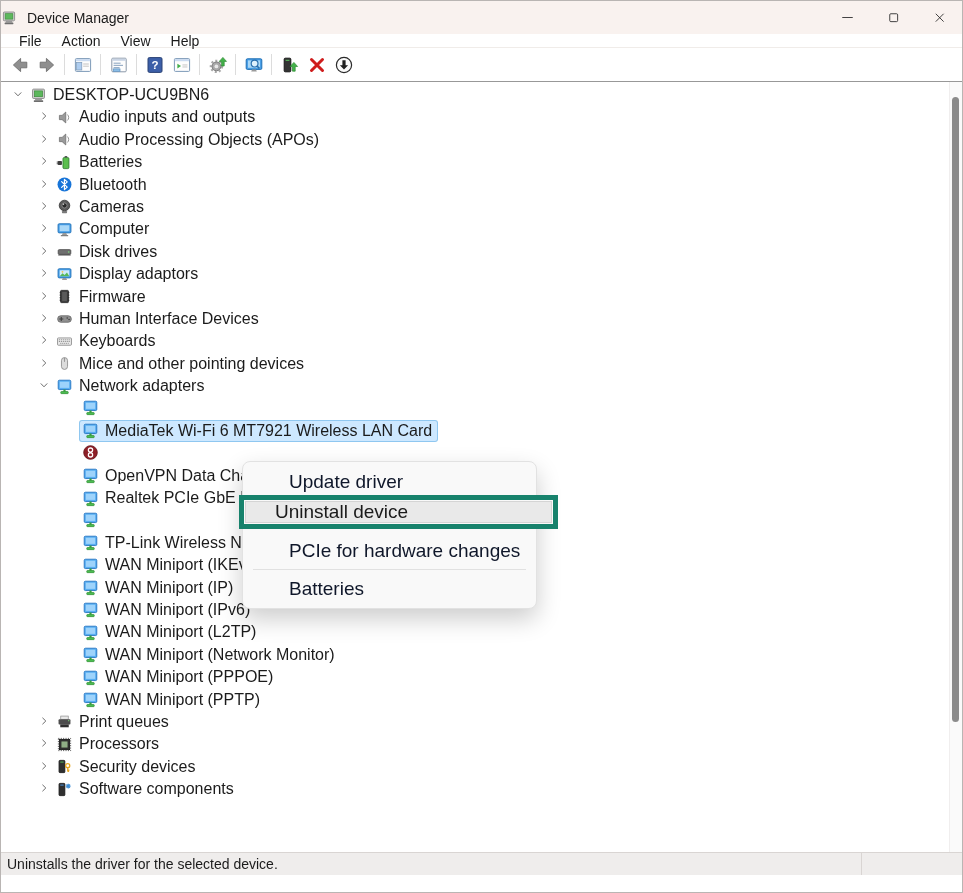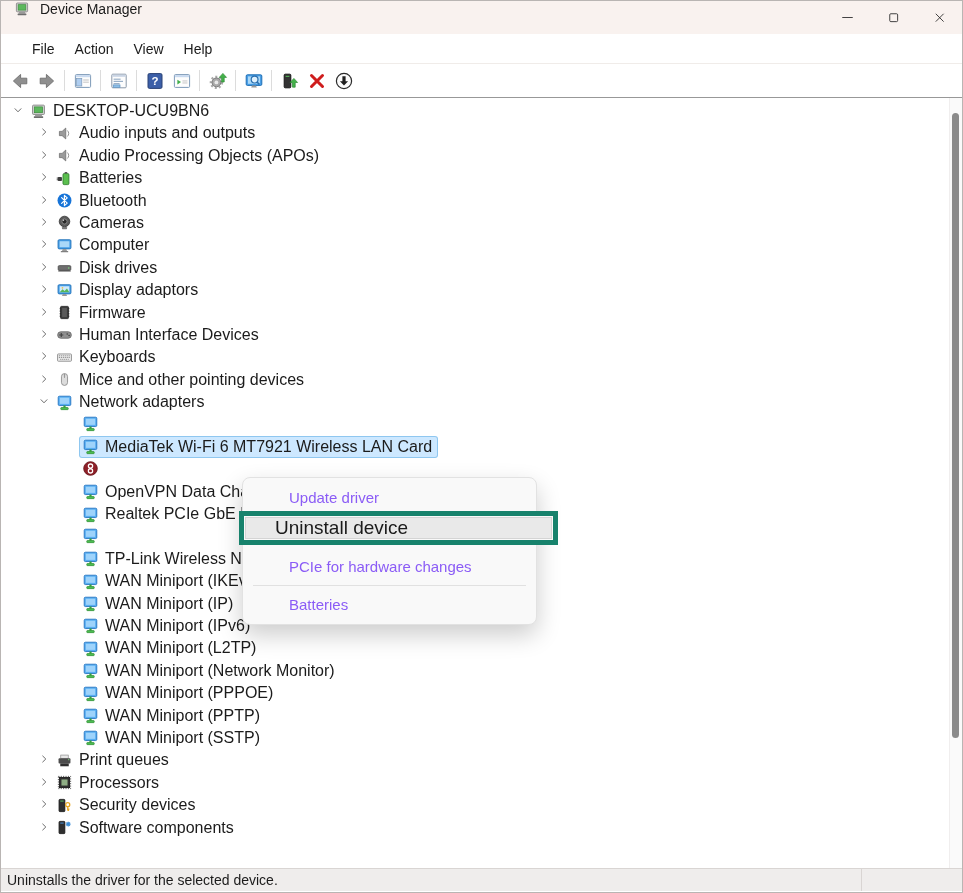--- a/index.html
+++ b/index.html
@@ -1,43 +1,43 @@
 <!DOCTYPE html>
 <html style="--annot: #17826c; --sel-fill: #cde8ff; --sel-border: #8fc7f0; --titlebar-bg: #f9f2ef;"><head>
 <meta charset="utf-8">
 <style>
   *{margin:0;padding:0;box-sizing:border-box}
   html,body{background:#fff}
   body{width:963px;height:893px;font-family:"Liberation Sans","DejaVu Sans",sans-serif}
   .window{position:relative;width:963px;height:893px;border:1px solid #b9b5b3;background:#fff;color:#1b1b1b;overflow:hidden}
-  .titlebar{height:33px;background:var(--titlebar-bg,#f9f2ef);display:flex;align-items:flex-start;padding-left:13px}
+  .titlebar{height:33px;background:var(--titlebar-bg,#f9f2ef);display:flex;align-items:center;}
   .app-icon{width:16px;height:16px;flex:none}
   .title-text{font-size:14px;margin-left:10px}
   .caption{margin-left:auto;display:flex;height:100%}
   .cap-btn{width:46px;display:grid;place-items:center}
   .cap-btn svg{width:15px;height:15px}
-  .menubar{height:30px;display:flex;align-items:center;padding-left:21px;background:#fff;border-bottom:1px solid #f0ece9}
+  .menubar{height:14px;display:flex;align-items:center;padding-left:8px;background:#fff;border-bottom:1px solid #f0ece9}
   .menu-item{padding:4px 10px;font-size:14px;color:#1b1b1b}
   .toolbar{height:34px;display:flex;align-items:center;padding-left:5px;background:#fff;border-bottom:1px solid #989898}
   .tb-btn{width:27px;height:27px;display:grid;place-items:center}
   .tb-btn svg{width:20px;height:20px}
   .tb-sep{width:1px;height:21px;background:#dcdcdc;margin:0 4px}
   .main{position:relative;height:770px;background:#fff;overflow:hidden}
   .tree{padding-top:3px}
   .tree-row{display:flex;align-items:flex-start;height:22.4px;font-size:16px;white-space:nowrap}
   .lvl0{padding-left:8px}.lvl1{padding-left:34px}.lvl2{padding-left:60px}
   .chev{width:18px;height:18px;display:grid;place-items:center;flex:none}
   .chev svg{width:12px;height:12px}
   .row-inner{display:flex;align-items:center;padding:1px 5px 1px 2px;margin-left:1px;border-radius:2px}
   .ticon{width:17px;height:17px;flex:none;margin-right:6px}
   .tree-row.selected .row-inner{background:var(--sel-fill,#cde8ff);box-shadow:0 0 0 1px var(--sel-border,#8fc7f0)}
   .scroll-track{position:absolute;top:0;right:0;width:13px;height:100%;background:#fafafa;border-left:1px solid #f0eeee;z-index:2}
   .scroll-thumb{position:absolute;top:15px;right:3px;width:7px;height:625px;background:#8b8b8b;border-radius:4px}
   .ctx-menu{position:absolute;left:241px;top:379px;width:295px;background:#f9f9f9;border:1px solid #e2e2e2;border-radius:8px;box-shadow:0 10px 24px rgba(0,0,0,.2);padding:6px 0;z-index:5}
-  .ctx-item{height:27px;display:flex;align-items:center;padding-left:46px;font-size:15px;color:#8b5cf6}
+  .ctx-item{height:27px;display:flex;align-items:center;padding-left:46px;font-size:19px;color:#0f172a}
   .ctx-sep{height:1px;background:#e1e1e1;margin:5px 10px}
   .annot{position:relative;z-index:6;height:34px;width:319px;margin:0 0 8px -4px;border:5px solid var(--annot,#17826c);background:#f9f9f9;display:flex;align-items:stretch;padding:1px}
   .annot-item{flex:1;background:#e9e9e9;border:1px solid #d4d4d4;display:flex;align-items:center;padding-left:29px;font-size:19px;color:#1a1a1a}
   .statusbar{height:23px;background:#efedec;border-top:1px solid #d9d5d3;display:flex;align-items:center;padding-left:6px;font-size:14px;position:relative}
   .status-sep{position:absolute;left:860px;top:0;bottom:0;width:1px;background:#d9d5d3}
   .defs{position:absolute;width:0;height:0;overflow:hidden}
 </style>
 </head>
 <body>
 
@@ -616,29 +616,20 @@
         </div>
         <div class="tree-row lvl2">
           <span class="chev"></span>
           <span class="row-inner">
             <svg class="ticon">
               <use href="#sym-network-adapter-icon"></use>
             </svg>
             <span class="tlabel">WAN Miniport (PPTP)</span>
           </span>
         </div>
-        <div class="tree-row lvl2">
-          <span class="chev"></span>
-          <span class="row-inner">
-            <svg class="ticon">
-              <use href="#sym-network-adapter-icon"></use>
-            </svg>
-            <span class="tlabel">WAN Miniport (SSTP)</span>
-          </span>
-        </div>
         <div class="tree-row lvl1">
           <span class="chev">
             <svg>
               <use href="#sym-chev-right-icon"></use>
             </svg>
           </span>
           <span class="row-inner">
             <svg class="ticon">
               <use href="#sym-printer-icon"></use>
             </svg>

